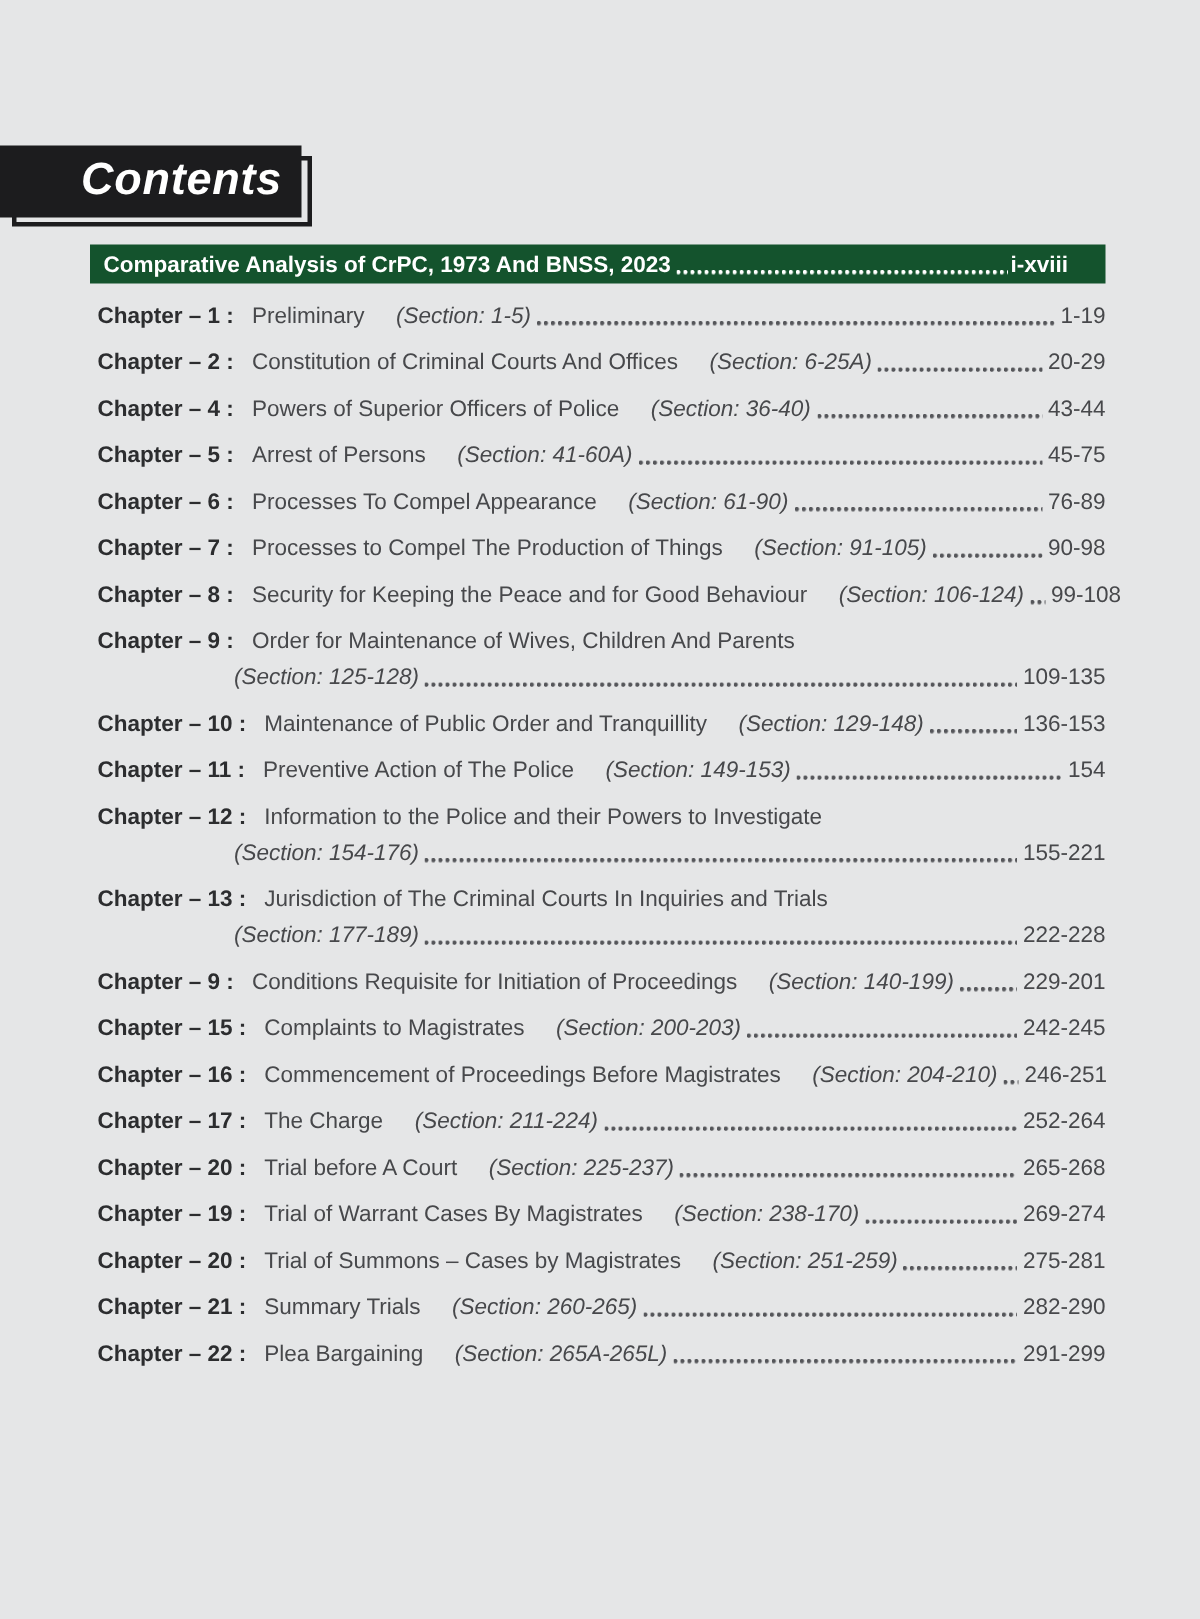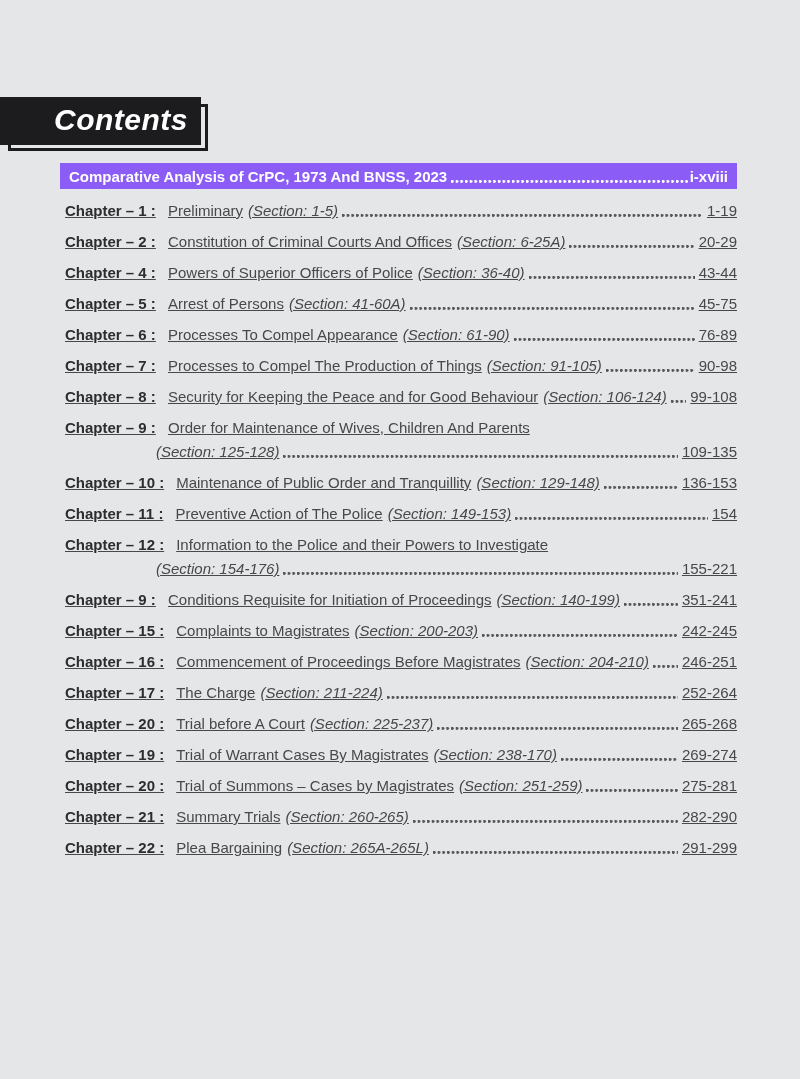--- a/index.html
+++ b/index.html
@@ -45,29 +45,29 @@
   .toc{
     position:absolute;
     left:60px;top:163px;
     width:677px;
     color:#47484b;
     font-size:15px;
   }
   .header-bar{
     display:flex;align-items:center;
     height:26px;
-    background:#8b5cf6;
+    background:#14532d;
     color:#ffffff;
     font-weight:bold;
-    padding:0 9px 0 9px;
+    padding:0 25px 0 9px;
     box-sizing:border-box;
   }
   .header-bar .hb-label{white-space:nowrap;}
   .header-bar .hb-pages{white-space:nowrap;}
-  .rows{margin-top:12px;padding-left:5px;text-decoration:underline;}
+  .rows{margin-top:12px;padding-left:5px;}
   .row{
     display:flex;
     align-items:baseline;
     line-height:20px;
     margin-bottom:11px;
   }
   .row2{margin-bottom:11px;}
   .row2 .line{
     display:flex;
     align-items:baseline;
@@ -77,21 +77,21 @@
   .label{
     flex:0 0 91px;
     font-weight:bold;
     color:#2c2d2f;
     white-space:nowrap;
   }
   .title{white-space:nowrap;margin-left:12px;}
   .sec{
     font-style:italic;
     white-space:nowrap;
-    margin-left:5px;
+    margin-left:21px;
   }
   .row2 .sec{margin-left:0;}
   .pages{white-space:nowrap;margin-left:2px;}
   .dots{
     flex:1 1 auto;
     min-width:10px;
     align-self:flex-end;
     height:3px;
     margin:0 2px 4px 4px;
     background-image:radial-gradient(circle at 1.2px 1.4px,#55565a 1.2px,transparent 1.7px);
@@ -213,27 +213,39 @@
       <span class="title">Information to the Police and their Powers to Investigate</span>
     </div>
     <div class="line line2">
       <span class="label"></span>
       <span class="sec">(Section: 154-176)</span>
       <span class="dots"></span>
       <span class="pages">155-221</span>
     </div>
   </div>
 
+  <div class="row2">
+    <div class="line">
+      <span class="label">Chapter – 13 :</span>
+      <span class="title">Jurisdiction of The Criminal Courts In Inquiries and Trials</span>
+    </div>
+    <div class="line line2">
+      <span class="label"></span>
+      <span class="sec">(Section: 177-189)</span>
+      <span class="dots"></span>
+      <span class="pages">222-228</span>
+    </div>
+  </div>
 
   <div class="row">
     <span class="label">Chapter – 9 :</span>
     <span class="title">Conditions Requisite for Initiation of Proceedings</span>
     <span class="sec">(Section: 140-199)</span>
     <span class="dots"></span>
-    <span class="pages">351-241</span>
+    <span class="pages">229-201</span>
   </div>
 
   <div class="row">
     <span class="label">Chapter – 15 :</span>
     <span class="title">Complaints to Magistrates</span>
     <span class="sec">(Section: 200-203)</span>
     <span class="dots"></span>
     <span class="pages">242-245</span>
   </div>
 

